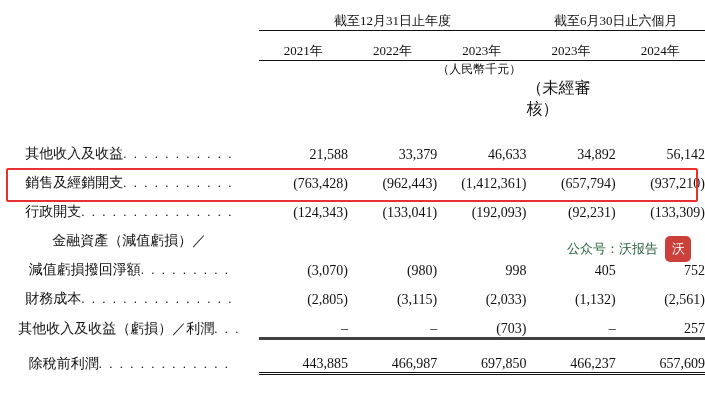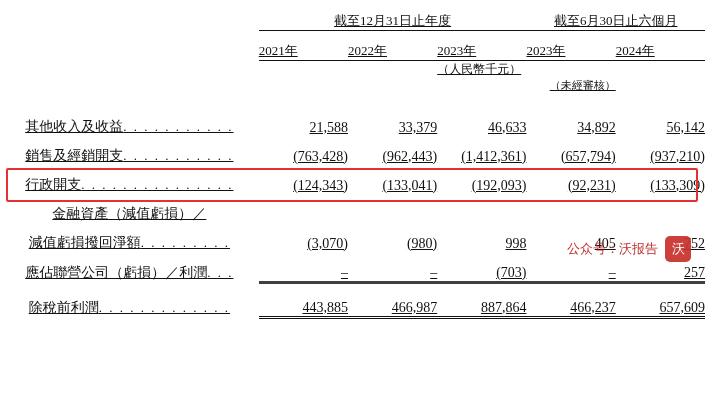--- a/index.html
+++ b/index.html
@@ -12,21 +12,20 @@
     height: 410px;
     font-family: "Liberation Serif", serif;
     color: #111111;
     overflow: hidden;
     position: relative;
   }
   .sheet {
     position: relative;
     width: 705px;
     height: 296px;
-    text-decoration: underline;
   }
   table.fin {
     border-collapse: collapse;
     width: 705px;
     table-layout: fixed;
     font-size: 13px;
   }
   table.fin td, table.fin th {
     padding: 0;
     vertical-align: bottom;
@@ -42,33 +41,34 @@
   .grp-cell {
     text-align: center;
     font-size: 13px;
     padding-bottom: 4px;
     border-bottom: 1px solid #111;
   }
   .grp-gap { border-bottom: none; }
 
   .yr-row { height: 30px; }
   .yr-cell {
+    text-align: center;
     font-size: 13px;
     padding-top: 6px;
     padding-bottom: 4px;
     border-bottom: 1px solid #111;
   }
   .note-row td {
     font-size: 12px;
     padding-top: 5px;
     padding-bottom: 3px;
   }
   .note-row2 td {
-    font-size: 11px;
-    text-align: right;
+    font-size: 16px;
+    text-align: left;
     padding-top: 4px;
     padding-bottom: 10px;
   }
 
   .data-row td {
     height: 29px;
     font-size: 14px;
   }
   .lbl {
     text-align: center;
@@ -118,21 +118,21 @@
     right: 14px;
     bottom: 34px;
     display: flex;
     align-items: center;
     gap: 7px;
     opacity: 0.92;
   }
   .wm-text {
     font-family: "Liberation Sans", sans-serif;
     font-size: 13px;
-    color: #b91c1c;
+    color: #14532d;
     margin-left: 24px;
   }
   .wm-logo {
     width: 26px;
     height: 26px;
     border-radius: 5px;
     background: #c8302c;
     color: #fff;
     font-family: "Liberation Sans", sans-serif;
     font-size: 13px;
@@ -229,35 +229,43 @@
       <tr class="data-row">
         <td class="lbl indent1"><span>減值虧損撥回淨額</span><span class="dots">. . . . . . . . .</span></td>
         <td class="num">(3,070)</td>
         <td class="num">(980)</td>
         <td class="num">998</td>
         <td class="num">405</td>
         <td class="num">752</td>
       </tr>
 
 
-
-      <tr class="data-row">
-        <td class="lbl"><span>應佔聯營公司（虧損）／利潤</span><span class="dots">. . .</span></td>
+      <tr class="data-row">
+        <td class="lbl"><span>財務成本</span><span class="dots">. . . . . . . . . . . . . . .</span></td>
+        <td class="num">(2,805)</td>
+        <td class="num">(3,115)</td>
+        <td class="num">(2,033)</td>
+        <td class="num">(1,132)</td>
+        <td class="num">(2,561)</td>
+      </tr>
+
+      <tr class="data-row">
+        <td class="lbl"><span>其他收入及收益（虧損）／利潤</span><span class="dots">. . .</span></td>
         <td class="num">–</td>
         <td class="num">–</td>
         <td class="num">(703)</td>
         <td class="num">–</td>
         <td class="num">257</td>
       </tr>
 
       <tr class="data-row total-row">
         <td class="lbl"><span>除稅前利潤</span><span class="dots">. . . . . . . . . . . . .</span></td>
         <td class="num">443,885</td>
         <td class="num">466,987</td>
-        <td class="num">887,864</td>
+        <td class="num">697,850</td>
         <td class="num">466,237</td>
         <td class="num">657,609</td>
       </tr>
     </tbody>
   </table>
 
   <div class="highlight-box"></div>
 
   <div class="watermark">
     <span class="wm-text">公众号：沃报告</span>

